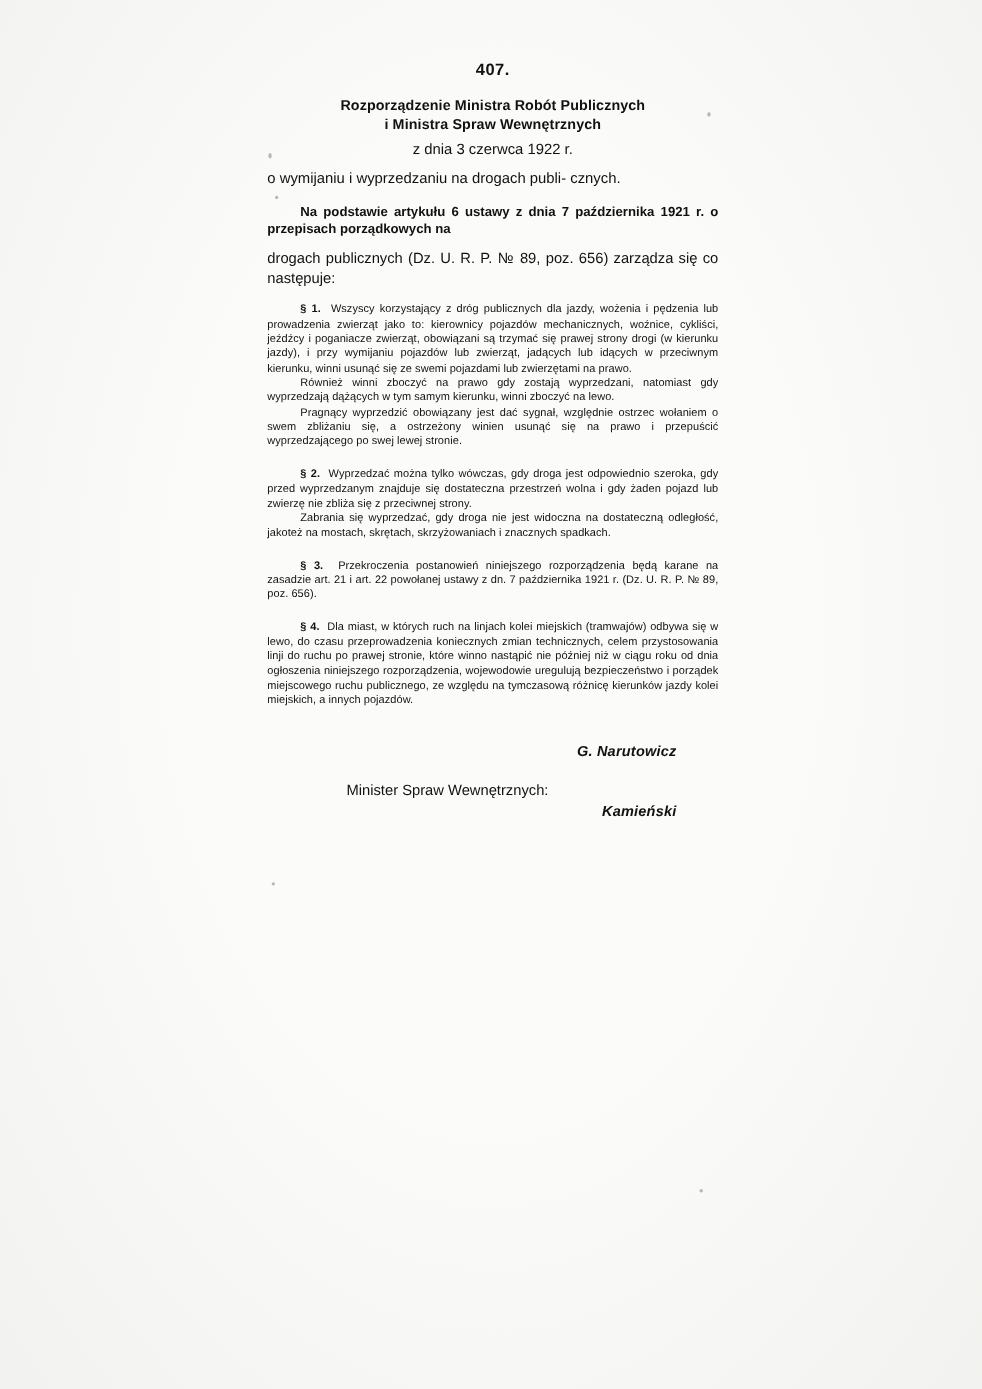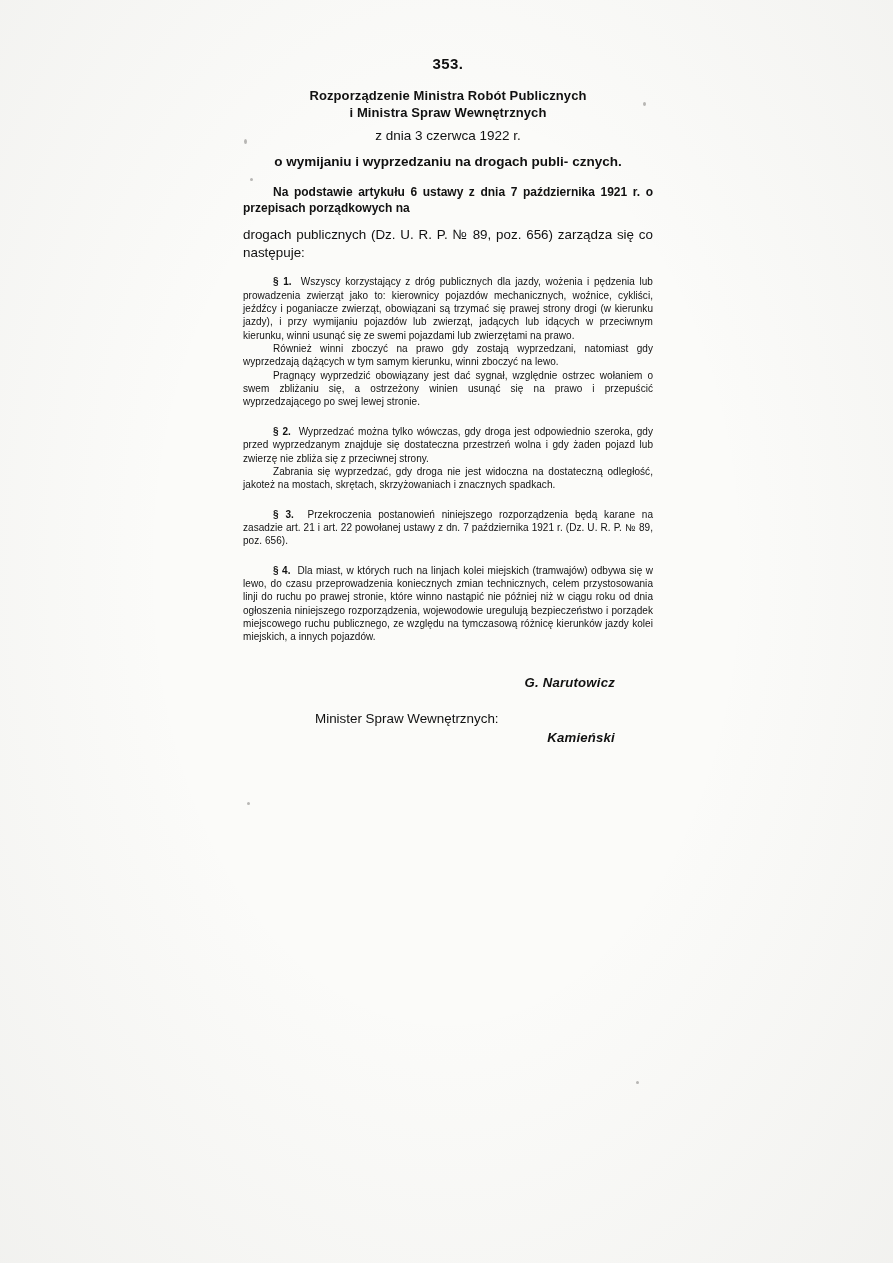--- a/index.html
+++ b/index.html
@@ -51,22 +51,22 @@
     letter-spacing: 0.1px;
     margin: 0 0 6px 0;
   }
   .title .line2 { display: block; }
   .date-line {
     text-align: center;
     font-size: 13.5px;
     margin: 6px 0 10px 0;
   }
   .subtitle {
-    text-align: center;
-    font-weight: bold;
+    text-align: left;
+    font-weight: normal;
     font-size: 13.5px;
     line-height: 1.30;
     margin: 0 0 14px 0;
   }
   p.body {
     font-size: 10px;
     line-height: 1.335;
     margin: 0 0 0 0;
     text-align: justify;
     text-justify: inter-word;
@@ -126,21 +126,21 @@
   <div class="scan-tone"></div>
 
   <span class="speck" style="left:244px; top:139px; width:3px; height:5px;"></span>
   <span class="speck" style="left:250px; top:178px; width:3px; height:3px;"></span>
   <span class="speck" style="left:643px; top:102px; width:3px; height:4px;"></span>
   <span class="speck" style="left:247px; top:802px; width:3px; height:3px;"></span>
   <span class="speck" style="left:636px; top:1081px; width:3px; height:3px;"></span>
 
   <div class="column">
 
-    <div class="doc-number">353.</div>
+    <div class="doc-number">407.</div>
 
     <div class="title">
       <span>Rozporządzenie Ministra Robót Publicznych</span>
       <span class="line2">i Ministra Spraw Wewnętrznych</span>
     </div>
 
     <div class="date-line">z dnia 3 czerwca 1922 r.</div>
 
     <div class="subtitle">
       <span>o wymijaniu i wyprzedzaniu na drogach publi-</span>

